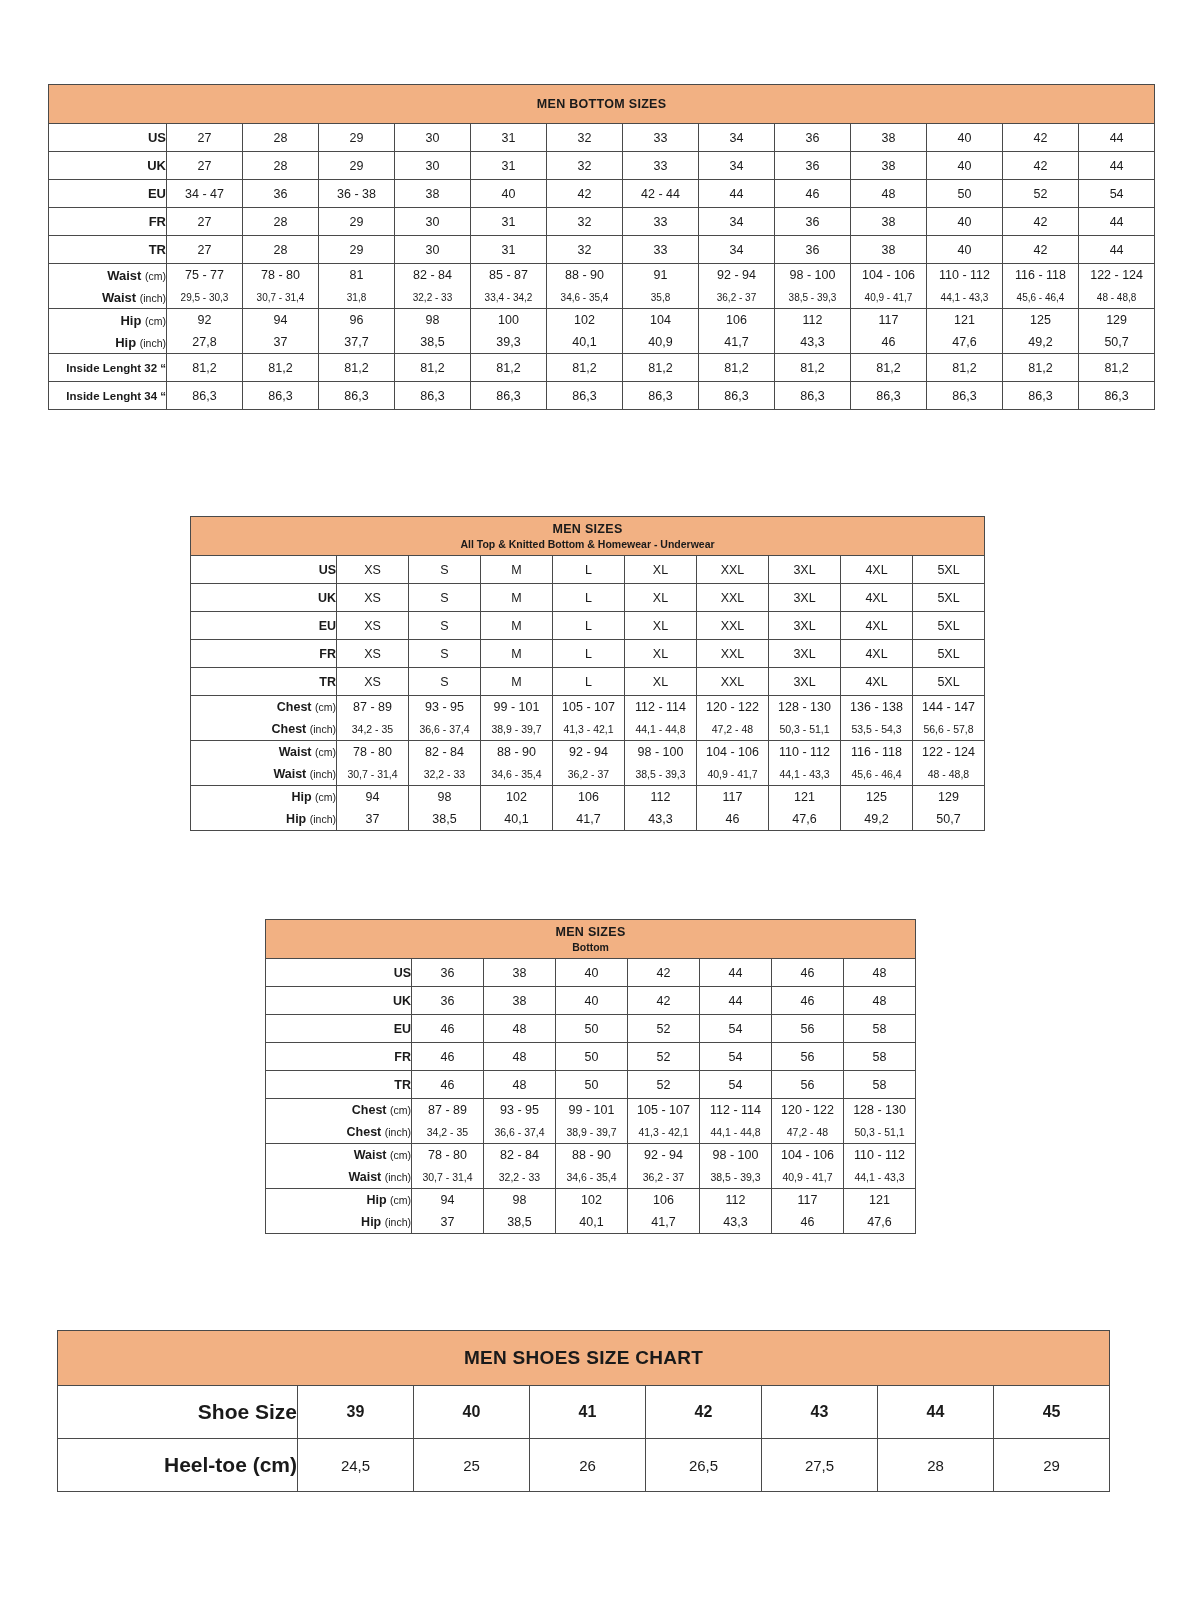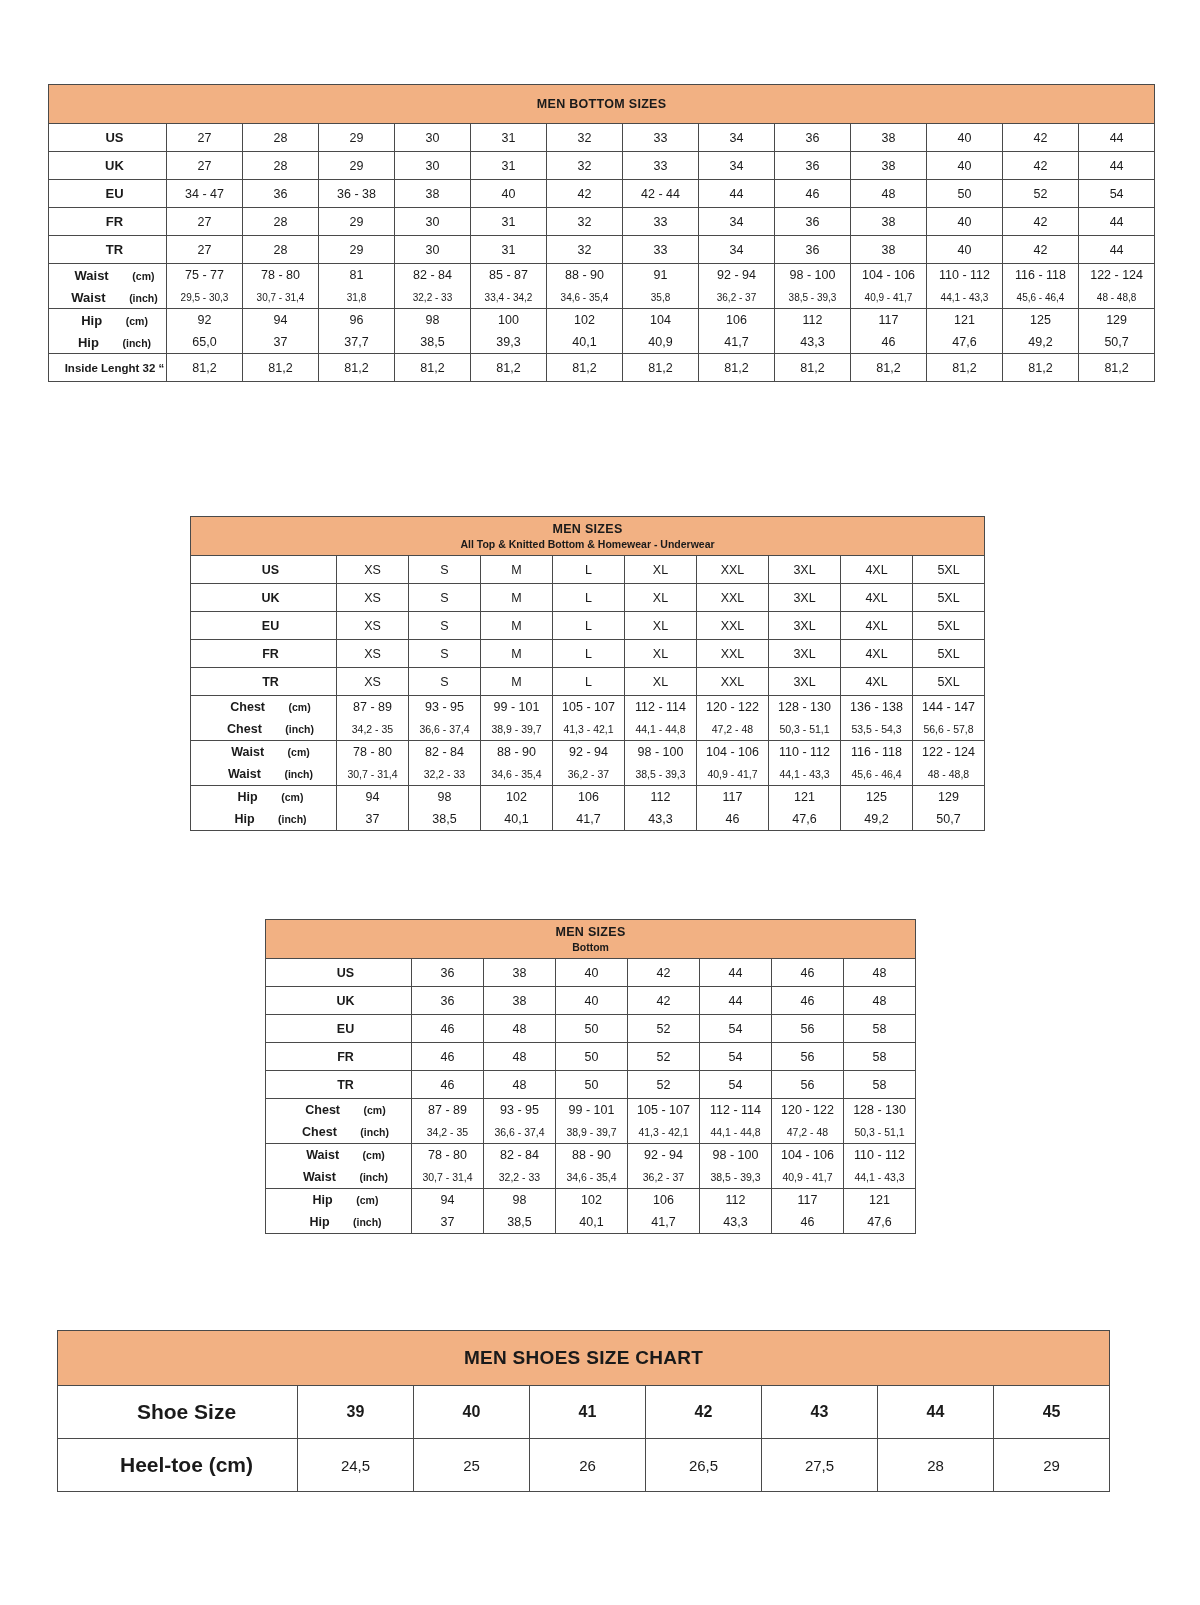--- a/index.html
+++ b/index.html
@@ -45,32 +45,31 @@
     border: 1px solid #4a4a4a;
   }
   .title-cell .sub {
     display: block;
     font-size: 10.5px;
     font-weight: bold;
     letter-spacing: 0;
     margin-top: 1px;
   }
   .rowhead {
-    text-align: center;
+    text-align: right;
     padding-left: 14px;
     font-weight: bold;
     font-size: 13.5px;
   }
   .rowhead.small {
     font-size: 12px;
   }
   .rowhead .unit {
-    font-weight: bold;
+    font-weight: normal;
     font-size: 10.5px;
-    margin-left: 20px;
   }
   .pair-top td, .pair-top th { border-bottom: none; }
   .pair-bot td, .pair-bot th { border-top: none; }
   .pair-top td, .pair-top th { height: 22px; }
   .pair-bot td, .pair-bot th { height: 22px; }
   .inch {
     font-size: 10.5px;
   }
 
   
@@ -260,21 +259,21 @@
         <td>106</td>
         <td>112</td>
         <td>117</td>
         <td>121</td>
         <td>125</td>
         <td>129</td>
       </tr>
 
       <tr class="pair-bot">
         <td class="rowhead"><span>Hip</span> <span class="unit">(inch)</span></td>
-        <td>65,0</td>
+        <td>27,8</td>
         <td>37</td>
         <td>37,7</td>
         <td>38,5</td>
         <td>39,3</td>
         <td>40,1</td>
         <td>40,9</td>
         <td>41,7</td>
         <td>43,3</td>
         <td>46</td>
         <td>47,6</td>
@@ -293,20 +292,36 @@
         <td>81,2</td>
         <td>81,2</td>
         <td>81,2</td>
         <td>81,2</td>
         <td>81,2</td>
         <td>81,2</td>
         <td>81,2</td>
         <td>81,2</td>
       </tr>
 
+      <tr>
+        <td class="rowhead small">Inside Lenght 34 “</td>
+        <td>86,3</td>
+        <td>86,3</td>
+        <td>86,3</td>
+        <td>86,3</td>
+        <td>86,3</td>
+        <td>86,3</td>
+        <td>86,3</td>
+        <td>86,3</td>
+        <td>86,3</td>
+        <td>86,3</td>
+        <td>86,3</td>
+        <td>86,3</td>
+        <td>86,3</td>
+      </tr>
     </tbody>
       </table>
   </div>
 
   <div id="t2wrap">
     <table id="t2">
       <colgroup>
         <col style="width:146px">
         <col style="width:72px">
           <col style="width:72px">

